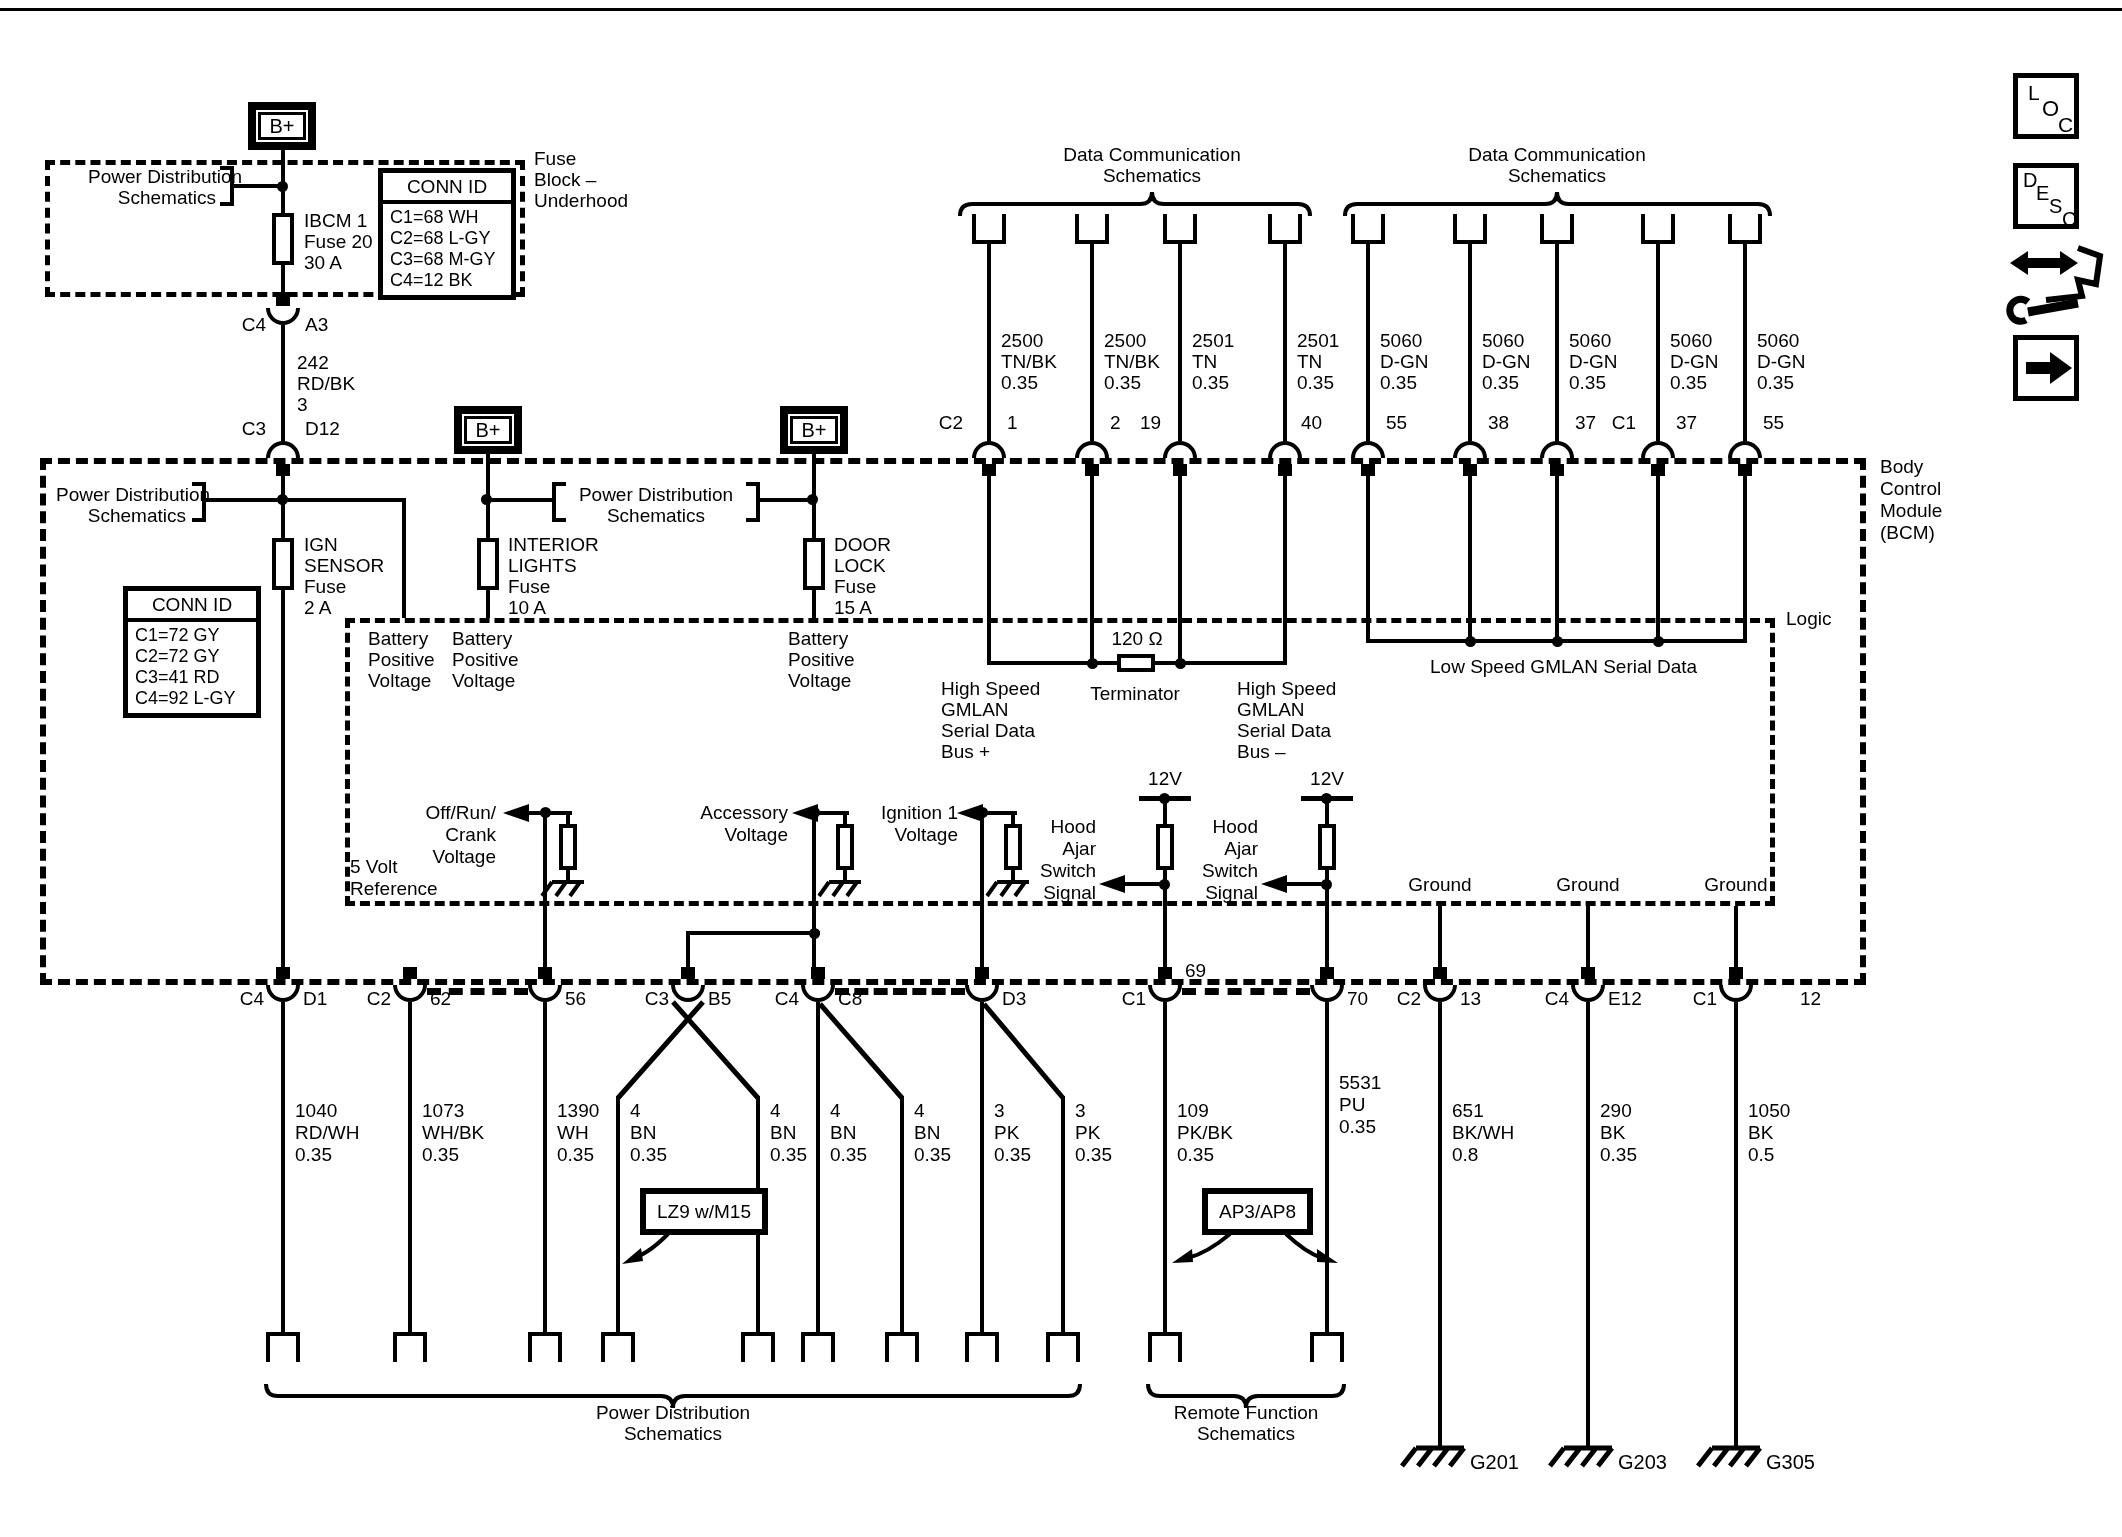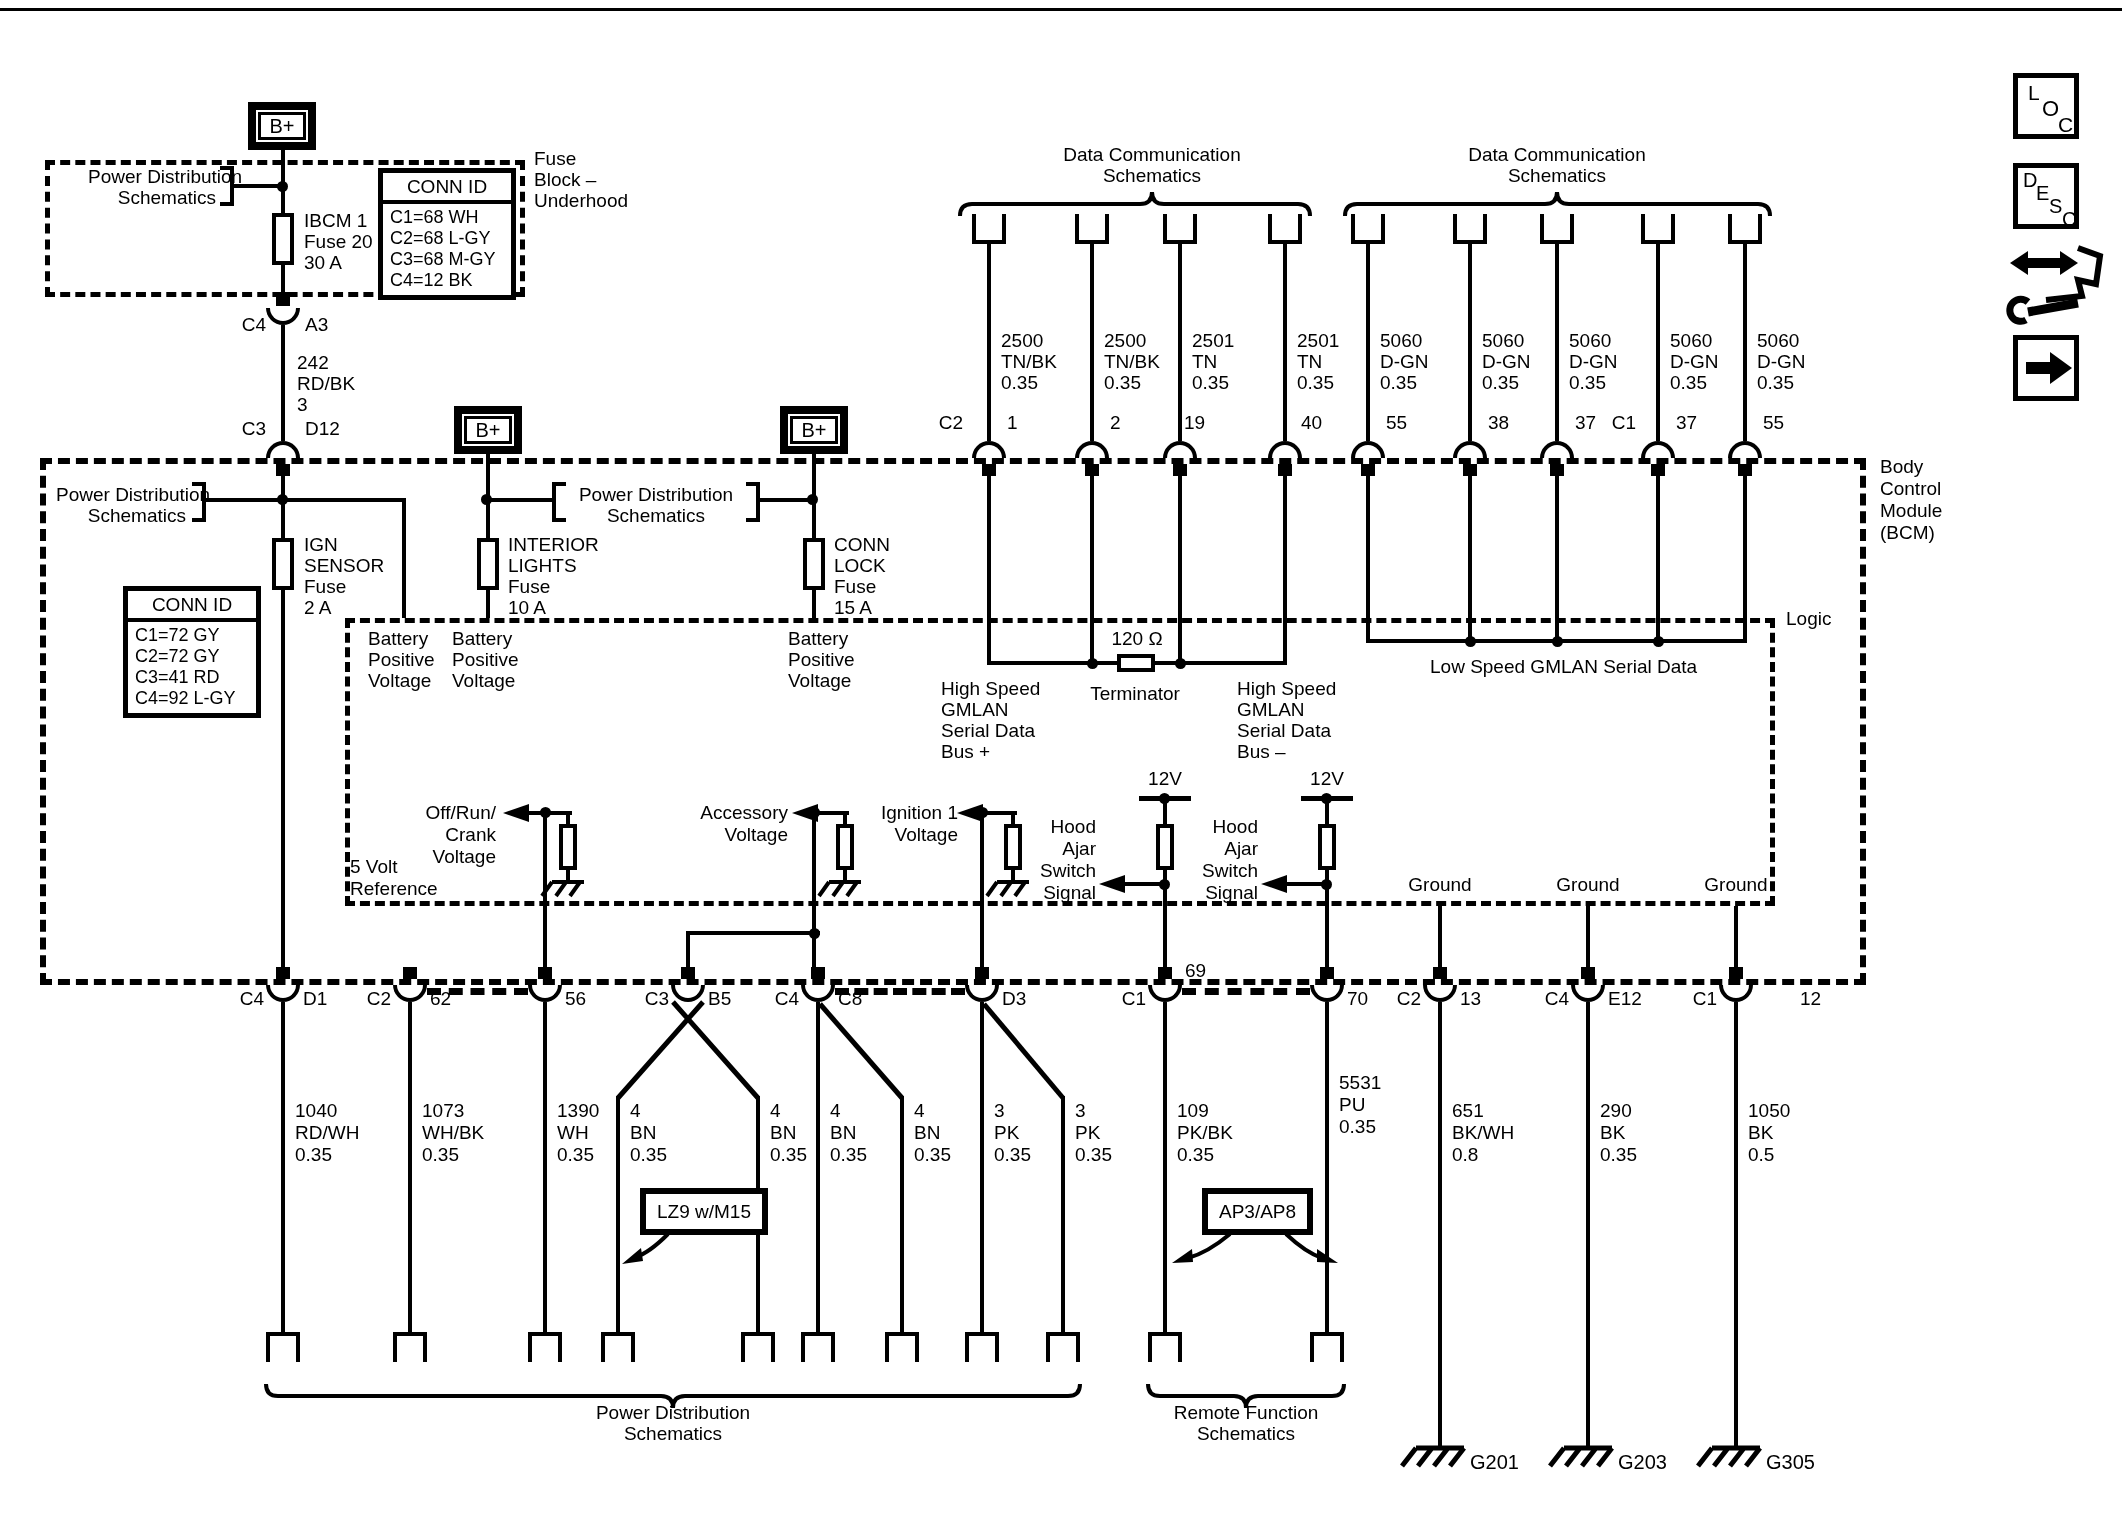--- a/index.html
+++ b/index.html
@@ -119,21 +119,21 @@
     <div>0.35</div>
   </div>
   <div class="t" style="left:1297px;top:330px">
     <div>2501</div>
     <div>TN</div>
     <div>0.35</div>
   </div>
   <div class="t tr" style="left:905px;top:412px;width:58px">C2</div>
   <div class="t" style="left:1007px;top:412px">1</div>
   <div class="t" style="left:1110px;top:412px">2</div>
-  <div class="t" style="left:1184px;top:412px">19</div>
+  <div class="t" style="left:1140px;top:412px">19</div>
   <div class="t" style="left:1301px;top:412px">40</div>
 
   <div class="termU" style="left:1351px;top:214px"></div>
   <div class="termU" style="left:1453px;top:214px"></div>
   <div class="termU" style="left:1540px;top:214px"></div>
   <div class="termU" style="left:1641px;top:214px"></div>
   <div class="termU" style="left:1728px;top:214px"></div>
   <div class="w" style="left:1366px;top:244px;width:4px;height:197px"></div>
   <div class="w" style="left:1468px;top:244px;width:4px;height:197px"></div>
   <div class="w" style="left:1555px;top:244px;width:4px;height:197px"></div>
@@ -237,21 +237,21 @@
   </div>
   <div class="fuse" style="left:477px;top:538px"></div>
   <div class="t" style="left:508px;top:534px">
     <div>INTERIOR</div>
     <div>LIGHTS</div>
     <div>Fuse</div>
     <div>10 A</div>
   </div>
   <div class="fuse" style="left:803px;top:538px"></div>
   <div class="t" style="left:834px;top:534px">
-    <div>CONN</div>
+    <div>DOOR</div>
     <div>LOCK</div>
     <div>Fuse</div>
     <div>15 A</div>
   </div>
   <div class="cid" style="left:123px;top:586px">
     <div class="h">CONN ID</div>
     <div class="r">
       <div>C1=72 GY</div>
       <div>C2=72 GY</div>
       <div>C3=41 RD</div>

